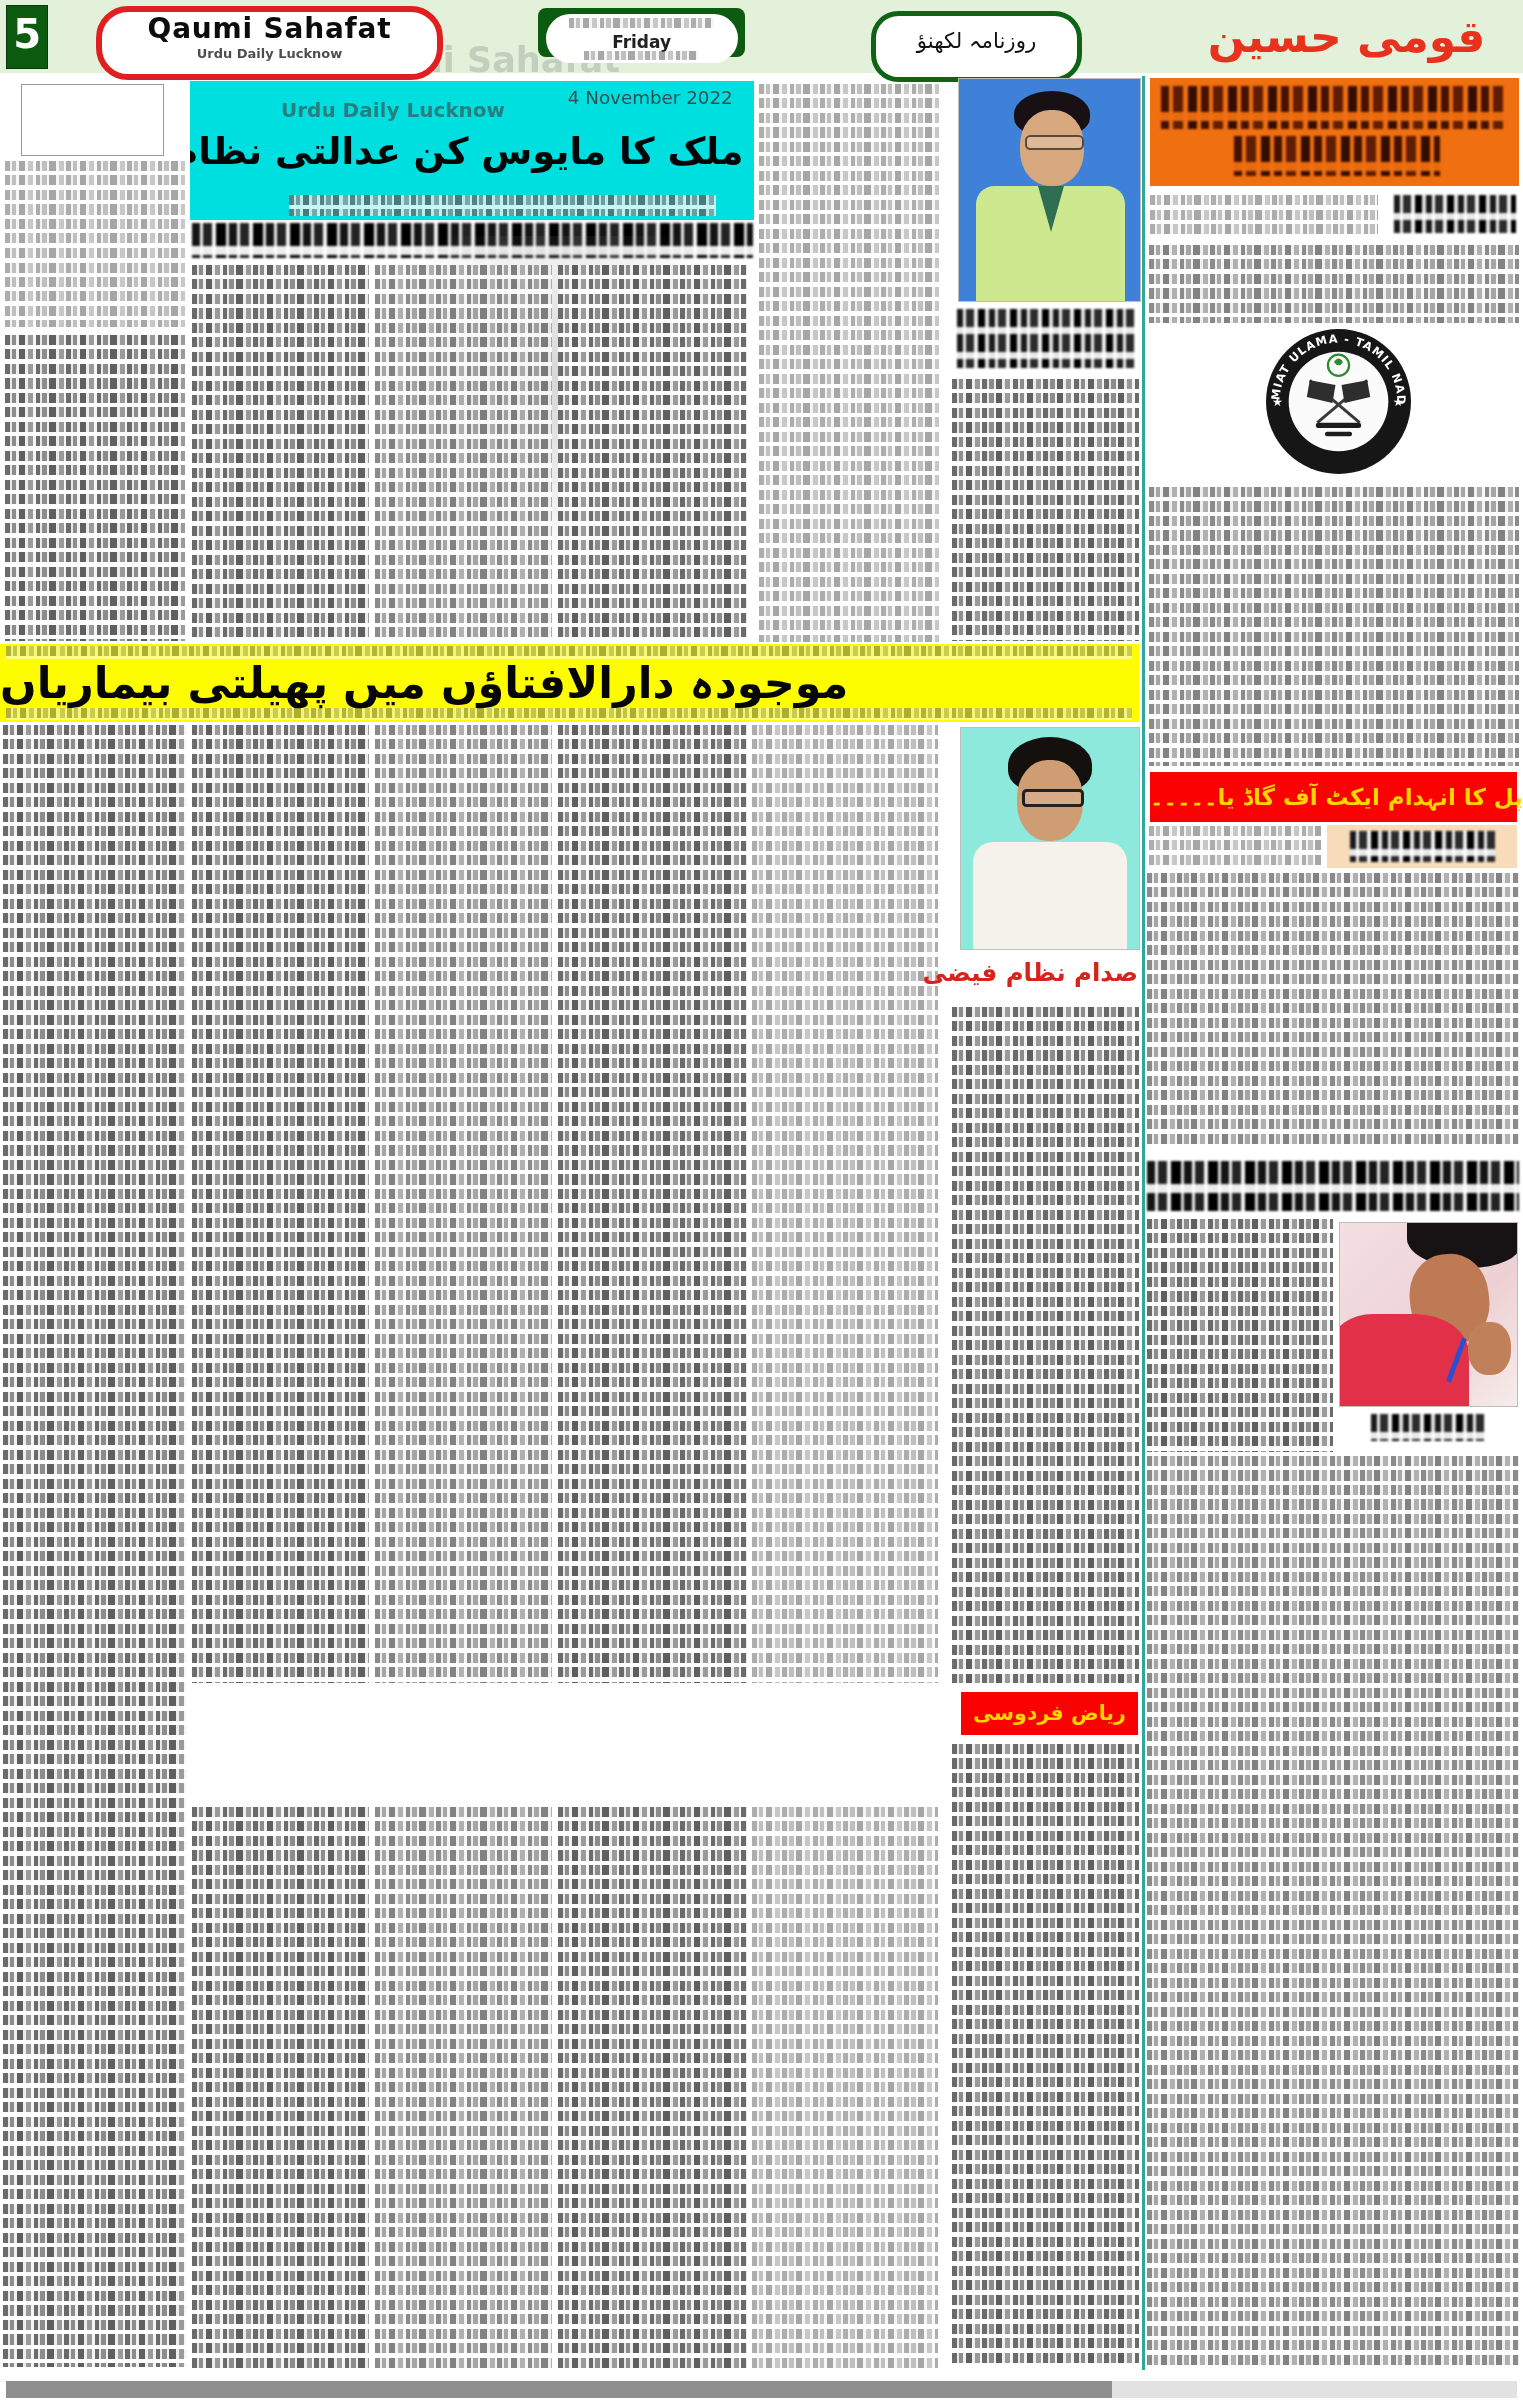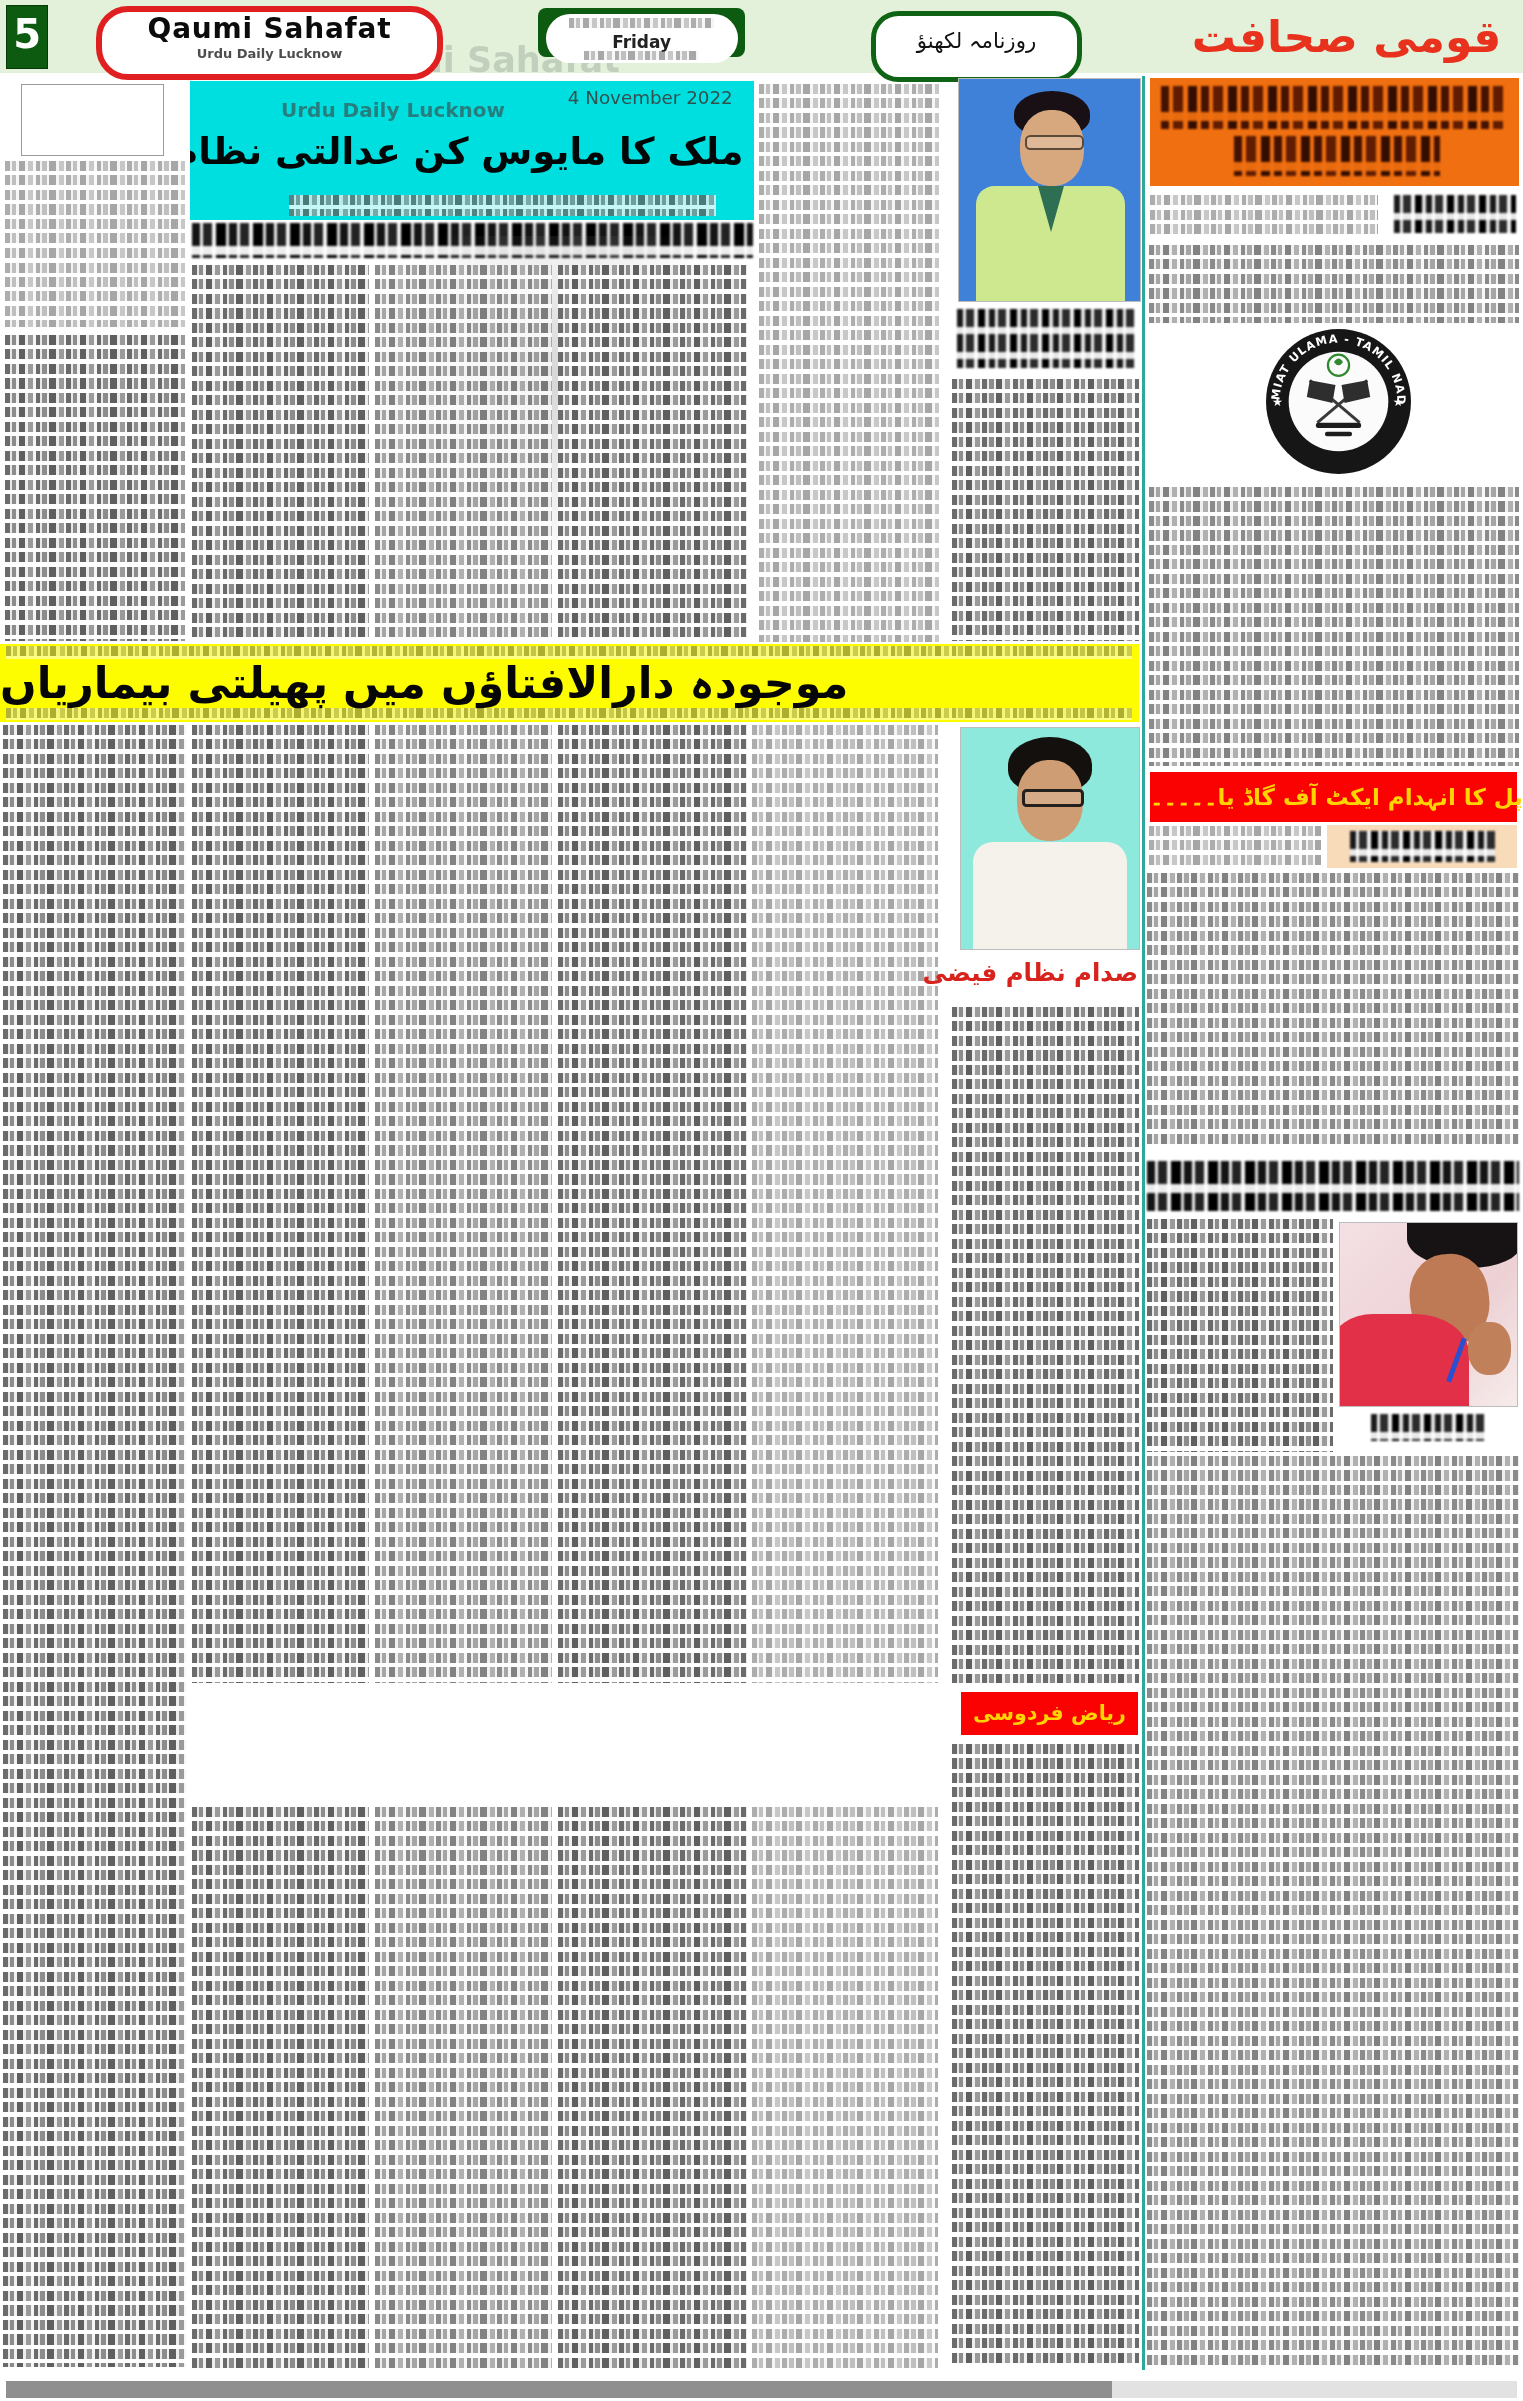--- a/index.html
+++ b/index.html
@@ -57,21 +57,21 @@
       <div style="position:absolute;left:0;top:18.3px;width:100%;text-align:center;font-size:17px;font-weight:bold;color:#222;filter:blur(0.5px);">Friday</div>
       <div class="abs bt light" style="left:38px;top:37px;width:114px;height:9.1px;"></div>
     </div>
   </div>
 
   <div class="abs" style="left:871px;top:10.7px;width:201px;height:61px;background:#fff;border:5.3px solid #0e6414;border-radius:27.4px;
               text-align:center;line-height:50px;">
     <span class="urdu" style="font-size:21.3px;color:#111;filter:blur(0.5px);">روزنامہ لکھنؤ</span>
   </div>
 
-  <div class="abs urdu" style="left:1177px;top:10.7px;width:339px;height:56px;color:#e8321e;font-size:44px;font-weight:bold;text-align:center;">قومی صحافت</div>
+  <div class="abs urdu" style="left:1177px;top:10.7px;width:339px;height:56px;color:#e8321e;font-size:44px;font-weight:bold;text-align:center;">قومی حسین</div>
 
   <div class="abs" style="left:21.3px;top:84px;width:141px;height:70px;border:1.5px solid #9a9a9a;background:#fff;"></div>
   <div class="abs bt light" style="left:4.6px;top:161px;width:180px;height:166px;"></div>
 
   <div class="abs" style="left:190px;top:81px;width:564px;height:139px;background:#00dfdf;overflow:hidden;">
     <div style="position:absolute;left:91px;top:17px;font-size:20px;font-weight:bold;color:#2e6e6e;opacity:.85;filter:blur(0.5px);">Urdu Daily Lucknow</div>
     <div style="position:absolute;right:21.3px;top:6.1px;font-size:18.3px;color:#31504f;filter:blur(0.5px);">4 November 2022</div>
     <div class="urdu" style="position:absolute;right:10.7px;top:49px;width:545px;font-size:37px;font-weight:bold;color:#020606;text-align:center;">ملک کا مایوس کن عدالتی نظام</div>
     <div class="abs bt soft" style="left:99px;top:114px;width:427px;height:21.3px;"></div>
   </div>

